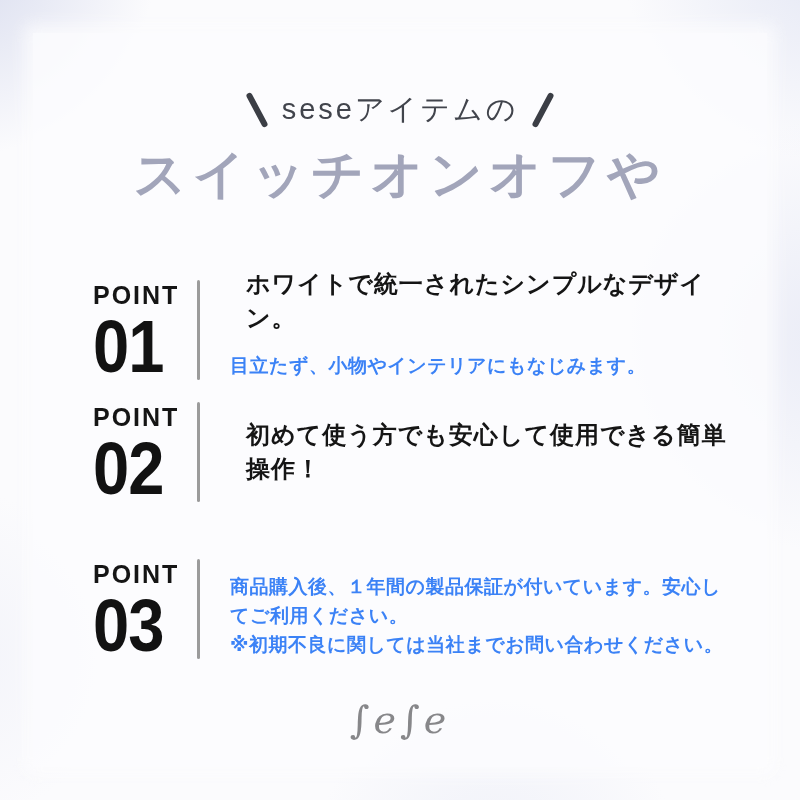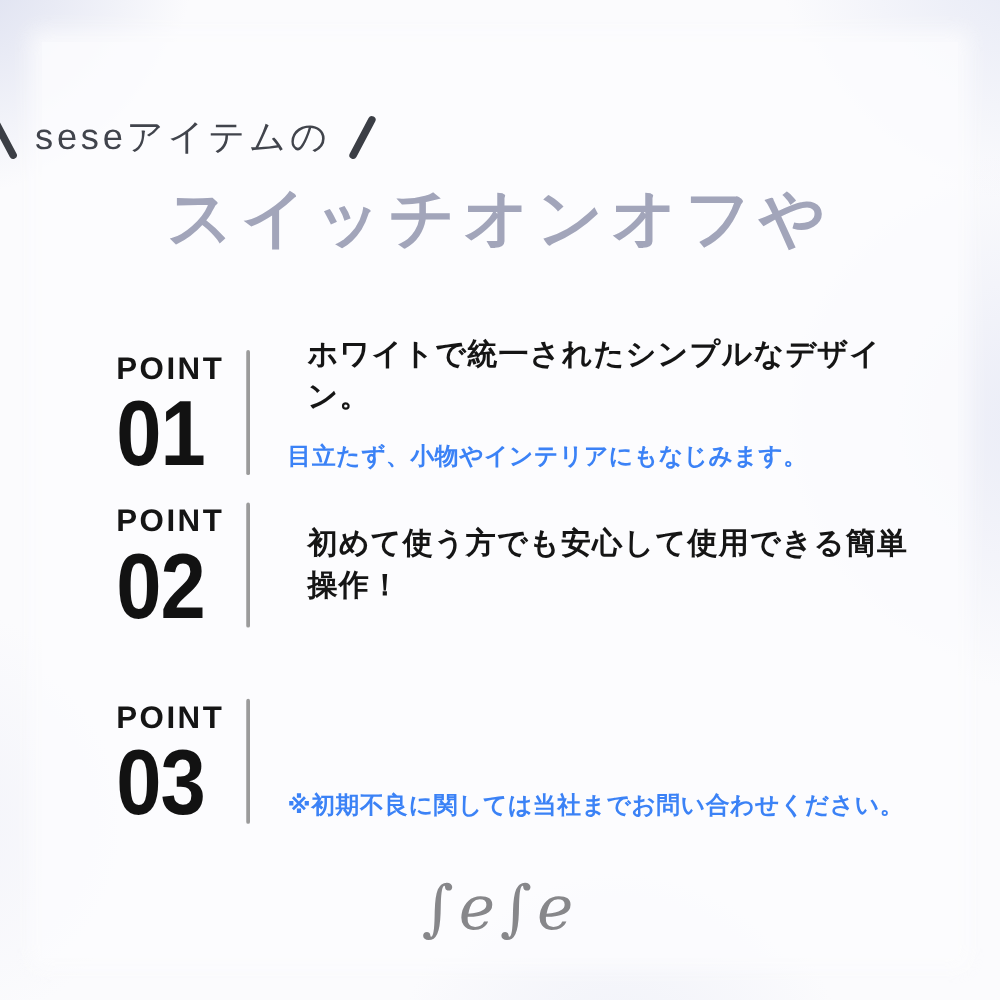--- a/index.html
+++ b/index.html
@@ -22,21 +22,21 @@
       radial-gradient(circle 240px at -6% 82%, rgba(231,233,245,0.4), rgba(231,233,245,0) 70%);
   }
   .card{
     position:absolute;inset:33px;
     background:rgba(252,252,254,0.85);
     box-shadow:0 0 16px 8px rgba(252,252,254,0.8);
   }
 
   
   .header{position:absolute;top:88px;left:0;width:100%;text-align:center;}
-  .tagline-row{display:flex;align-items:center;gap:22px;height:44px;}
+  .tagline-row{display:flex;justify-content:center;align-items:center;gap:22px;height:44px;}
   .slash{width:6px;height:38px;border-radius:3px;background:#3b3e45;flex:0 0 auto;}
   .slash-left{transform:rotate(-28deg);}
   .slash-right{transform:rotate(28deg);}
   .tagline{font-size:29px;letter-spacing:3px;color:#41444c;}
   .main-title{
     margin:8px 0 0;
     font-size:52px;font-weight:700;
     letter-spacing:6px;
     color:#a2a5ba;
   }
@@ -64,21 +64,21 @@
     letter-spacing:0.5px;color:#3b82f6;white-space:pre-line;font-weight:bold;
   }
   .point-note{margin-top:0;}
 
   
   .footer{position:absolute;top:698px;left:0;width:100%;text-align:center;}
   .logo{
     display:inline-block;
     font-family:"DejaVu Serif","Liberation Serif",serif;
     font-style:italic;
-    font-size:49px;color:#87878a;letter-spacing:4px;
+    font-size:38px;color:#87878a;letter-spacing:4px;
   }
 </style>
 </head>
 <body>
 
 <div class="canvas">
   <div class="card"></div>
 
   <div class="header">
     <div class="tagline-row">
@@ -113,20 +113,22 @@
     </div>
   </section>
 
   <section class="point point-3">
     <div class="num-col">
       <div class="point-label">POINT</div>
       <div class="point-number">03</div>
     </div>
     <div class="divider"></div>
     <div class="text-col">
+      <p class="point-body">商品購入後、１年間の製品保証が付いています。安心し
+てご利用ください。</p>
       <p class="point-body point-note">※初期不良に関しては当社までお問い合わせください。</p>
     </div>
   </section>
 
   <div class="footer">
     <span class="logo">∫e∫e</span>
   </div>
 </div>
 
 </body></html>

